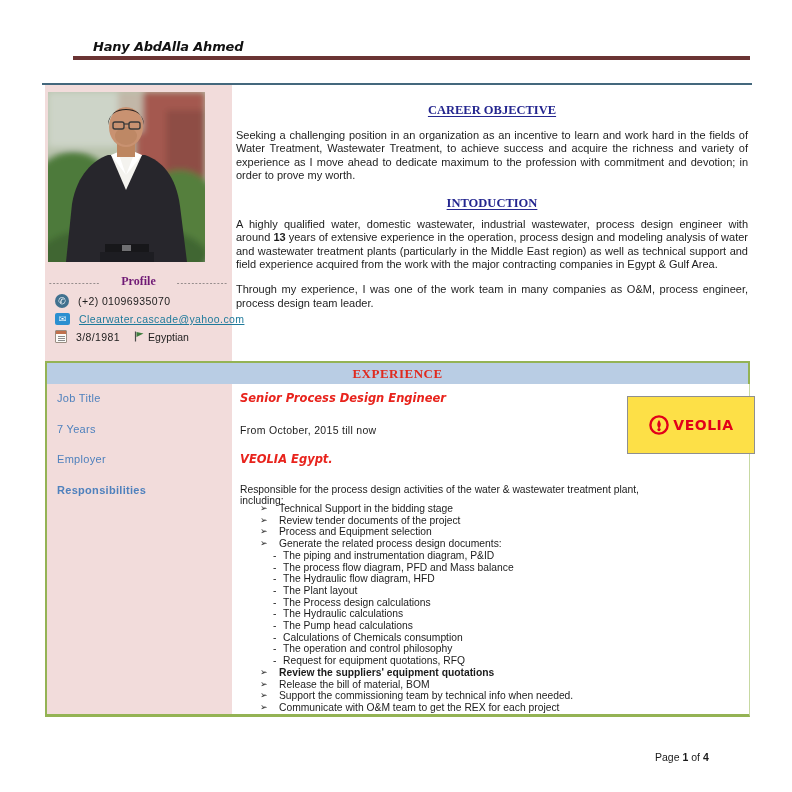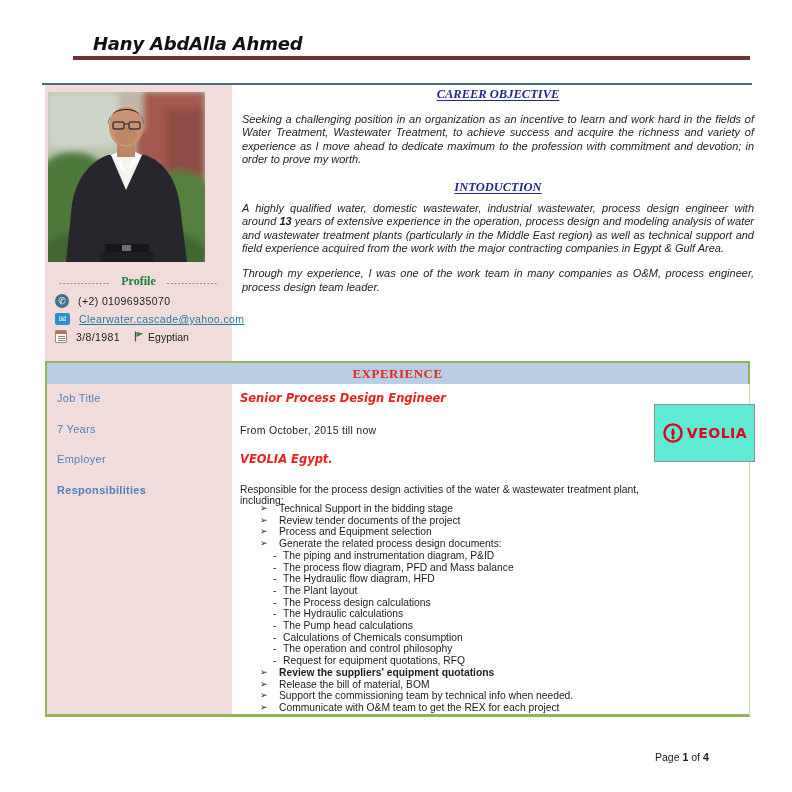--- a/index.html
+++ b/index.html
@@ -7,51 +7,51 @@
   .page {
     position:relative; width:792px; height:792px; background:#ffffff;
     font-family:"Liberation Sans", sans-serif; color:#222; overflow:hidden;
   }
   
   .hdr { position:absolute; left:73px; top:32px; width:677px; height:22px;
          display:flex; justify-content:space-between; align-items:flex-end; }
   .hdr .name { padding-left:20px; }
   .hdr .role { padding-right:44px; }
   .hdr-text { font-family:"DejaVu Sans", sans-serif; font-style:italic; font-weight:bold;
-              font-size:18px; color:#111; letter-spacing:-0.2px; }
+              font-size:13px; color:#111; letter-spacing:-0.2px; }
   .hdr-rule { position:absolute; left:73px; top:56px; width:677px; height:1px;
               border-top:3px solid #6b3433; border-bottom:1px solid #6b3433; }
   .top-rule { position:absolute; left:42px; top:83px; width:710px; height:2px; background:#44687d; }
 
   
   .sidebar { position:absolute; left:45px; top:85px; width:187px; height:276px; background:#f2dcdb; }
   .photo { display:block; margin:7px 0 0 3px; width:157px; height:170px; }
   .profile { margin-top:12px; text-align:left; }
   .profile-head { text-align:center; font-size:10px; color:#5a5a5a; white-space:nowrap; }
   .profile-head .dash { font-size:8px; color:#555; letter-spacing:1px; }
-  .profile-head .pname { font-family:"Liberation Serif", serif; font-weight:bold; color:#15803d;
-                         font-size:12px; margin:0 11px; }
+  .profile-head .pname { font-family:"Liberation Serif", serif; font-weight:bold; color:#701a75;
+                         font-size:12px; margin:0 21px; }
   .crow { display:flex; align-items:center; margin:5px 0 0 10px; font-size:10.5px; color:#1c1c1c; }
   .crow .txt { margin-left:9px; letter-spacing:0.4px; }
   .icon-phone { width:14px; height:14px; border-radius:50%; background:#41718f; color:#fff;
                 font-size:9px; line-height:14px; text-align:center; flex:0 0 14px; }
   .icon-mail { width:15px; height:12px; border-radius:2px; background:#2b8fd0; color:#fff;
                font-size:9px; line-height:12px; text-align:center; flex:0 0 15px; }
   .icon-cal { width:12px; height:13px; background:#fbfbf8; border:1px solid #9a8d82;
               border-radius:1px; position:relative; flex:0 0 12px; }
   .icon-cal:before { content:""; position:absolute; left:0; top:0; width:100%; height:3px; background:#c0704d; }
   .icon-cal:after { content:""; position:absolute; left:2px; top:5px; width:7px; height:1px;
                     background:#8a8a8a; box-shadow:0 2px 0 #8a8a8a, 0 4px 0 #8a8a8a; }
   .email-link { color:#1f7a9b; text-decoration:underline; font-size:10.5px; cursor:pointer; }
   .flag { margin-left:14px; display:inline-flex; align-items:center; }
   .flag svg { display:block; }
   .nat { margin-left:4px; }
 
-  .main-upper { position:absolute; left:236px; top:85px; width:520px; padding:0 2px 0 6px;
-                font-size:11px; line-height:13.6px; color:#1d1d1d;font-style:italic; }
+  .main-upper { position:absolute; left:230px; top:85px; width:520px; padding:16px 2px 0 6px;
+                font-size:11px; line-height:13.6px; color:#1d1d1d; }
   .sec-head { text-align:center; font-family:"Liberation Serif", serif; font-weight:bold;
               font-size:12.5px; color:#24268f; text-decoration:underline; text-underline-offset:2px; }
   .sec-head.first { margin-top:3px; }
   .sec-head.second { margin-top:14px; }
   .main-upper p { text-align:justify; margin-top:11px; }
   .main-upper p.tight { margin-top:7px; }
 
   
   .banner { position:absolute; left:45px; top:361px; width:705px; height:25px; background:#b9cde4;
             border:2px solid #94b354; display:flex; align-items:center; justify-content:center; }
@@ -65,21 +65,21 @@
   .exp-side { position:absolute; left:0; top:0; width:185px; height:100%; background:#f2dcdb; }
   .lbl { position:absolute; left:10px; font-size:11px; color:#4f81bd; letter-spacing:0.3px; }
   .lbl-0 { top:8px; } .lbl-1 { top:39px; } .lbl-2 { top:69px; } .lbl-3 { top:100px;font-weight:bold; }
   .exp-main { position:absolute; left:193px; top:0; width:505px; height:100%; }
   .red-it { font-family:"DejaVu Sans", sans-serif; font-style:italic; font-weight:bold;
             font-size:11.5px; color:#e8231c; }
   .jt { position:absolute; left:0; top:7px; }
   .dur { position:absolute; left:0; top:40px; font-size:10.5px; color:#1c1c1c; letter-spacing:0.3px; }
   .emp { position:absolute; left:0; top:68px; }
   .rintro { position:absolute; left:0; top:100px; font-size:10.3px; color:#1c1c1c; width:430px; }
-  .logo-box { position:absolute; right:-10px; top:20px; width:101px; height:58px; background:#5eead4;
+  .logo-box { position:absolute; right:-10px; top:12px; width:128px; height:58px; background:#fde047;
               border:1px solid #8f8f8f; display:flex; align-items:center; justify-content:center; }
   .logo-inner { display:flex; align-items:center; }
   .logo-word { font-family:"DejaVu Sans", sans-serif; font-weight:bold; font-size:14px;
                color:#e2001a; letter-spacing:0.5px; margin-left:3px; }
   
   .bullets { position:absolute; left:20px; top:119px; width:470px; list-style:none;
              font-size:10.3px; line-height:11.7px; color:#1c1c1c; }
   .bullets li { position:relative; }
   .bullets li.arrow { padding-left:19px; }
   .bullets li.arrow .mk { position:absolute; left:0; top:0; font-family:"DejaVu Sans", sans-serif;

